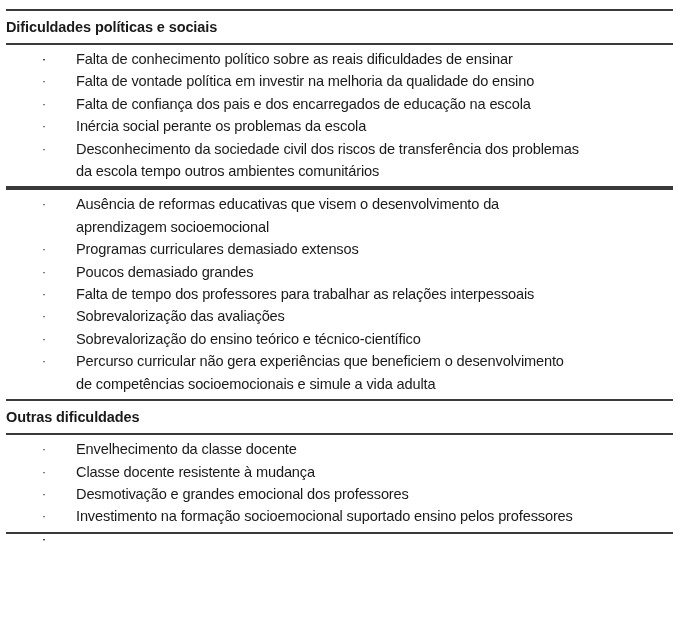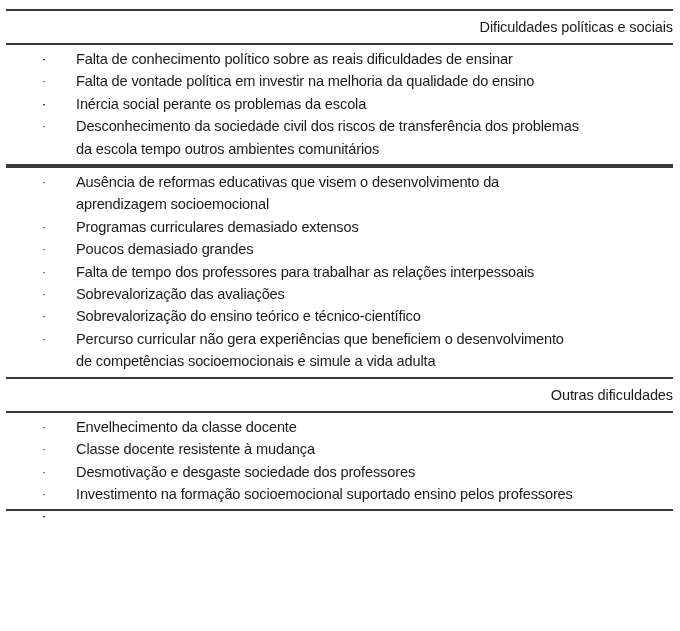--- a/index.html
+++ b/index.html
@@ -1,40 +1,40 @@
 <!DOCTYPE html>
 <html><head>
 <meta charset="utf-8">
 <style>
   html, body { margin: 0; padding: 0; background: #ffffff; }
   body { width: 680px; height: 631px; position: relative; overflow: hidden;
          font-family: "Liberation Sans", sans-serif; color: #1a1a1a; }
   .table { position: absolute; left: 6px; top: 9px; width: 667px; }
   .rule { height: 0; border-top: 2px solid #3a3a3a; }
-  .section-head { height: 32px; line-height: 32px; text-align: right;
-                  font-weight: normal; font-size: 14.5px; letter-spacing: -0.1px; }
+  .section-head { height: 32px; line-height: 32px; text-align: left;
+                  font-weight: bold; font-size: 14.5px; letter-spacing: -0.1px; }
   .items { padding-top: 3px; padding-bottom: 4px; }
   .item { position: relative; padding-left: 70px; font-size: 14.6px;
           line-height: 22.4px; letter-spacing: -0.15px; }
   .bullet { position: absolute; left: 33px; top: 0; width: 10px; text-align: center;
             font-size: 12px; }
 </style>
 </head>
 <body>
 
 <div class="table">
 
   <div class="rule"></div>
   <div class="section-head">Dificuldades políticas e sociais</div>
   <div class="rule"></div>
   <div class="items">
     <div class="item"><span class="bullet">·</span></div>
     <div class="item"><span class="bullet">·</span><span>Falta de conhecimento político sobre as reais dificuldades de ensinar</span></div>
     <div class="item"><span class="bullet">·</span><span>Falta de vontade política em investir na melhoria da qualidade do ensino</span></div>
-    <div class="item"><span class="bullet">·</span></div>
+    <div class="item"><span class="bullet">·</span><span>Falta de confiança dos pais e dos encarregados de educação na escola</span></div>
     <div class="item"><span class="bullet">·</span><span>Inércia social perante os problemas da escola</span></div>
     <div class="item"><span class="bullet">·</span><span>Desconhecimento da sociedade civil dos riscos de transferência dos problemas</span><br><span>da escola tempo outros ambientes comunitários</span></div>
   </div>
 
   <div class="rule"></div>
   <div class="rule"></div>
   <div class="items">
     <div class="item"><span class="bullet">·</span><span>Ausência de reformas educativas que visem o desenvolvimento da</span><br><span>aprendizagem socioemocional</span></div>
     <div class="item"><span class="bullet">·</span><span>Programas curriculares demasiado extensos</span></div>
     <div class="item"><span class="bullet">·</span><span>Poucos demasiado grandes</span></div>
@@ -43,19 +43,19 @@
     <div class="item"><span class="bullet">·</span><span>Sobrevalorização do ensino teórico e técnico-científico</span></div>
     <div class="item"><span class="bullet">·</span><span>Percurso curricular não gera experiências que beneficiem o desenvolvimento</span><br><span>de competências socioemocionais e simule a vida adulta</span></div>
   </div>
 
   <div class="rule"></div>
   <div class="section-head">Outras dificuldades</div>
   <div class="rule"></div>
   <div class="items">
     <div class="item"><span class="bullet">·</span><span>Envelhecimento da classe docente</span></div>
     <div class="item"><span class="bullet">·</span><span>Classe docente resistente à mudança</span></div>
-    <div class="item"><span class="bullet">·</span><span>Desmotivação e desgaste sociedade dos professores</span></div>
+    <div class="item"><span class="bullet">·</span><span>Desmotivação e grandes emocional dos professores</span></div>
     <div class="item"><span class="bullet">·</span><span>Investimento na formação socioemocional suportado ensino pelos professores</span></div>
     <div class="item"><span class="bullet">·</span></div>
     <div class="item"><span class="bullet">·</span></div>
   </div>
   <div class="rule"></div>
 </div>
 
 </body></html>

